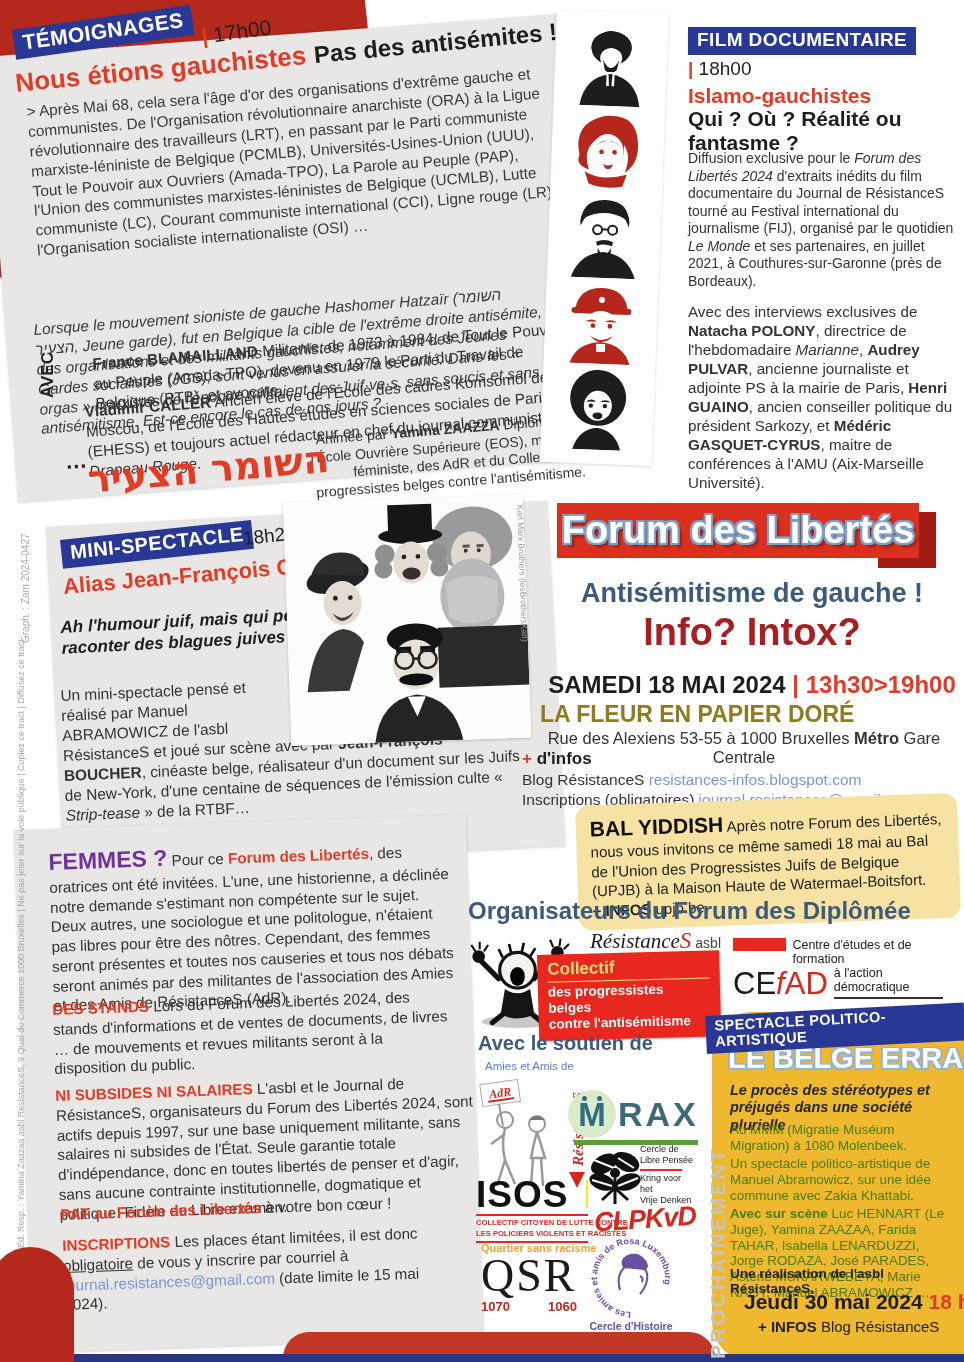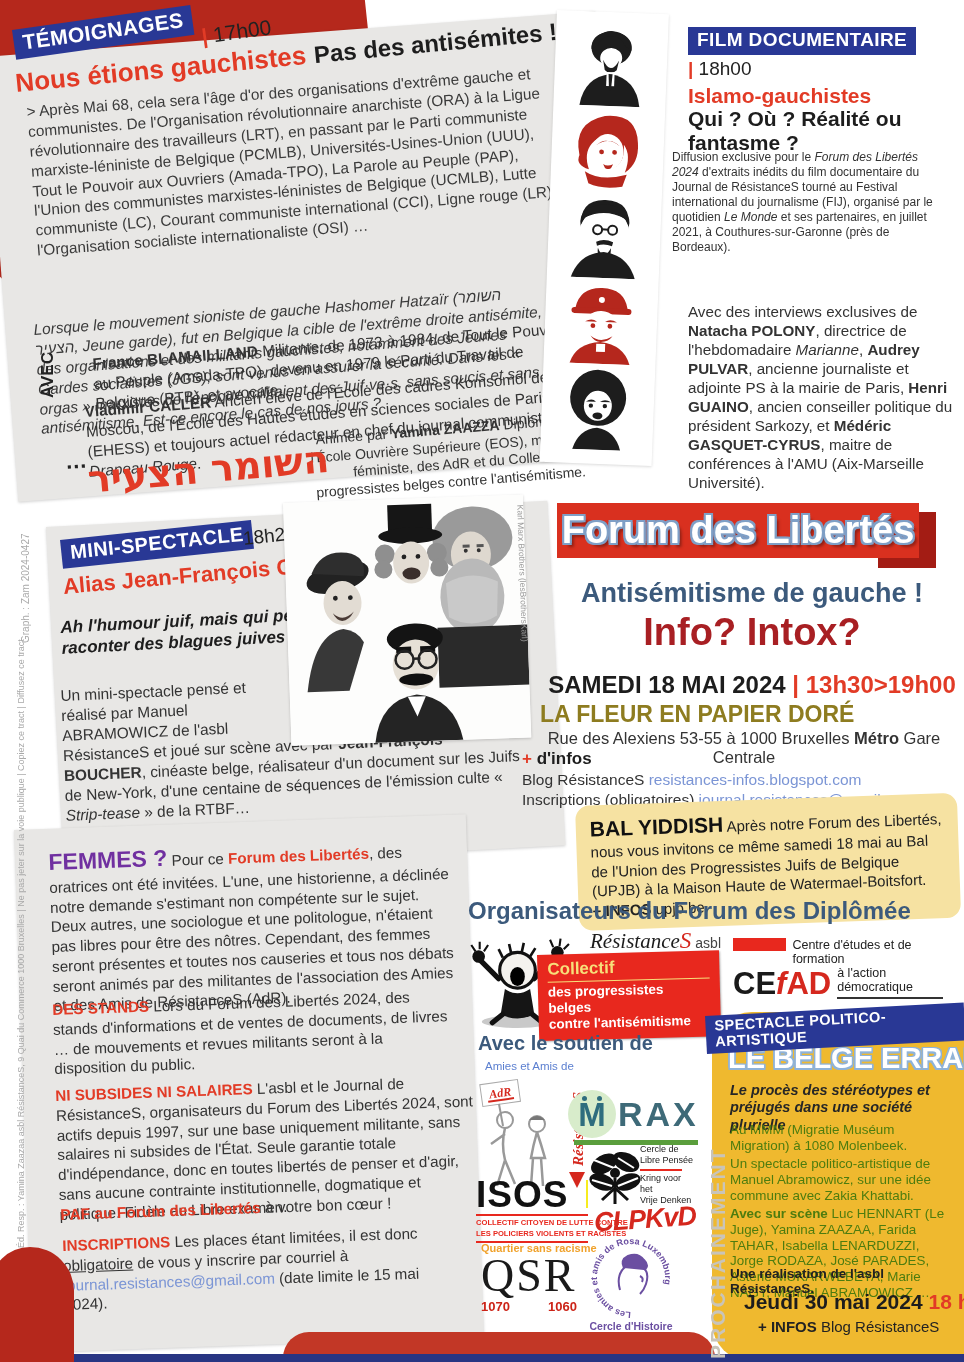--- a/index.html
+++ b/index.html
@@ -40,21 +40,21 @@
               font-family:"DejaVu Sans",sans-serif;}
   
   #portrait-strip{left:557px;top:10px;width:112px;height:452px;background:#fff;transform:rotate(2.2deg);
                   box-shadow:0 1px 3px rgba(0,0,0,.15);display:flex;flex-direction:column;align-items:center;padding-top:8px;box-sizing:border-box;}
   .portrait{width:92px;height:86px;}
   
   #lbl-film{left:688px;top:27px;font-size:19px;}
   #time-film{left:688px;top:58px;font-size:19px;color:#222;}
   #film-title-red{left:688px;top:84px;font-size:21px;font-weight:800;color:#e23b26;}
   #film-title-dark{left:688px;top:107px;font-size:21px;font-weight:800;color:#1d1d1d;}
-  #film-para1{left:672px;top:150px;width:268px;font-size:12px;line-height:1.25;}
+  #film-para1{left:688px;top:150px;width:268px;font-size:14px;line-height:1.25;}
   #film-para2{left:688px;top:302px;width:268px;font-size:15.2px;line-height:1.25;}
   
   #lbl-mini{left:60px;top:540px;transform:rotate(-6deg);font-size:20px;}
   #time-mini{left:242px;top:528px;transform:rotate(-6deg);font-size:19px;color:#222;}
   #mini-title{left:62px;top:574px;transform:rotate(-5deg);font-size:22px;font-weight:800;color:#e23b26;white-space:nowrap;}
   #mini-hook{left:60px;top:617px;width:250px;transform:rotate(-3deg);font-size:17px;font-weight:800;font-style:italic;color:#1d1d1d;line-height:1.25;}
   #mini-para{left:60px;top:686px;width:464px;transform:rotate(-2.5deg);font-size:15.4px;line-height:1.3;}
   .photospacer{float:right;width:238px;height:54px;}
   #marx-photo{left:283px;top:503px;width:240px;height:243px;transform:rotate(-2deg);background:#fff;box-shadow:0 1px 3px rgba(0,0,0,.2);}
   #marx-caption{position:absolute;right:-2px;top:10px;height:220px;font-size:8.5px;color:#9a9a9a;}
@@ -83,21 +83,21 @@
   #resistances-asbl .rs-s{font-size:23px;color:#d5281e;}
   #resistances-asbl .rs-suffix{font-size:14px;color:#444;font-style:normal;margin-left:4px;font-family:"Liberation Sans",sans-serif;}
   #collectif-box{left:537px;top:955px;width:182px;transform:rotate(-1.5deg);background:#e8281e;padding:5px 10px 7px;box-sizing:border-box;box-shadow:1px 1px 2px rgba(0,0,0,.3);}
   #collectif-box .cl1{color:#f7df7a;font-weight:700;font-size:17px;border-bottom:1.5px solid #f7df7a;padding-bottom:2px;margin-bottom:2px;}
   #collectif-box .cl2,#collectif-box .cl3{color:#fff;font-weight:700;font-size:13.5px;line-height:1.2;}
   #cefad{left:733px;top:938px;width:210px;}
   #cefad .row1{display:flex;gap:6px;}
   #cefad .redbar{width:62px;height:13px;background:#e8281e;}
   #cefad .d1,#cefad .d2{font-size:12.5px;color:#222;}
   #cefad .row2{display:flex;align-items:flex-end;gap:6px;margin-top:0px;}
-  #cefad .acro{font-size:31px;font-weight:700;letter-spacing:0px;line-height:1;}
+  #cefad .acro{font-size:31px;font-weight:400;letter-spacing:0px;line-height:1;}
   #cefad .ce{color:#1a1a1a;}
   #cefad .f{color:#d5281e;font-style:italic;}
   #cefad .ad{color:#d5281e;}
   #cefad .d2{border-bottom:2px solid #333;padding-bottom:3px;}
   
   #soutien-heading{left:478px;top:1032px;font-size:20px;font-weight:800;color:#3c5a7c;}
   #adr-block{left:475px;top:1060px;width:112px;height:150px;}
   #adr-caption{position:absolute;left:10px;top:0;font-size:11.5px;color:#5b7fd0;white-space:nowrap;}
   #adr-fig{position:absolute;left:0px;top:14px;width:86px;height:120px;}
   #adr-vertical{position:absolute;right:0px;top:14px;height:92px;color:#d5281e;font-style:italic;font-size:15px;

